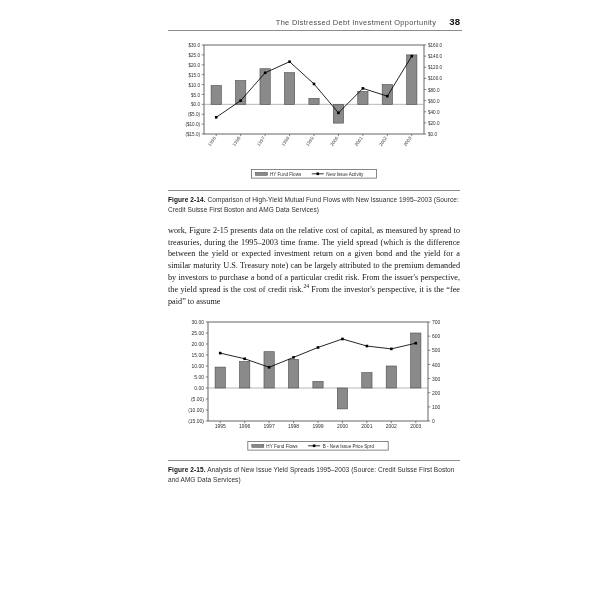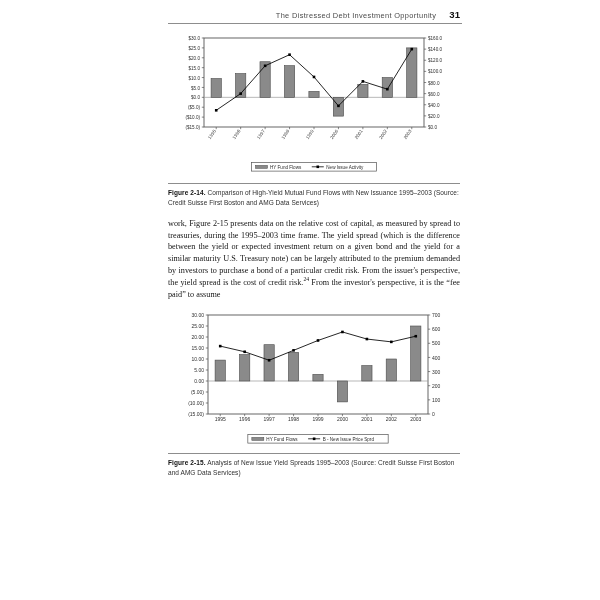--- a/index.html
+++ b/index.html
@@ -7,21 +7,21 @@
     width:600px;height:600px;
     background:#ffffff;
     font-family:"Liberation Serif", serif;
     color:#1a1a1a;
     overflow:hidden;
   }
   .page{
     position:relative;
     width:600px;height:555px;
     box-sizing:border-box;
-    padding:9px 140px 22px 168px;
+    padding:16px 140px 22px 168px;
   }
   
   .runhead{
     display:flex;justify-content:flex-end;align-items:baseline;
     gap:13px;
     padding-right:2px;
     padding-bottom:3px;
     border-bottom:1px solid #8d8d8d;
     width:292px;
   }
@@ -70,21 +70,21 @@
   .sp4{height:9px;}
   .sp5{height:9px;}
 </style>
 </head>
 <body>
 
 <div class="page">
 
   <div class="runhead">
     <span class="runhead-title">The Distressed Debt Investment Opportunity</span>
-    <span class="runhead-page">31</span>
+    <span class="runhead-page">38</span>
   </div>
 
   <div class="sp1"></div>
 
   <div class="figure-block">
     <div class="chart">
       <div class="chart-inner" id="chart0-host">
           <svg width="292" height="140" viewBox="0 0 292 140">
             <rect x="36" y="6" width="220" height="89" fill="#fff" stroke="#555555" stroke-width="0.9"></rect>
             <line x1="36" y1="65.33333333333334" x2="256" y2="65.33333333333334" stroke="#9a9a9a" stroke-width="0.7"></line>

